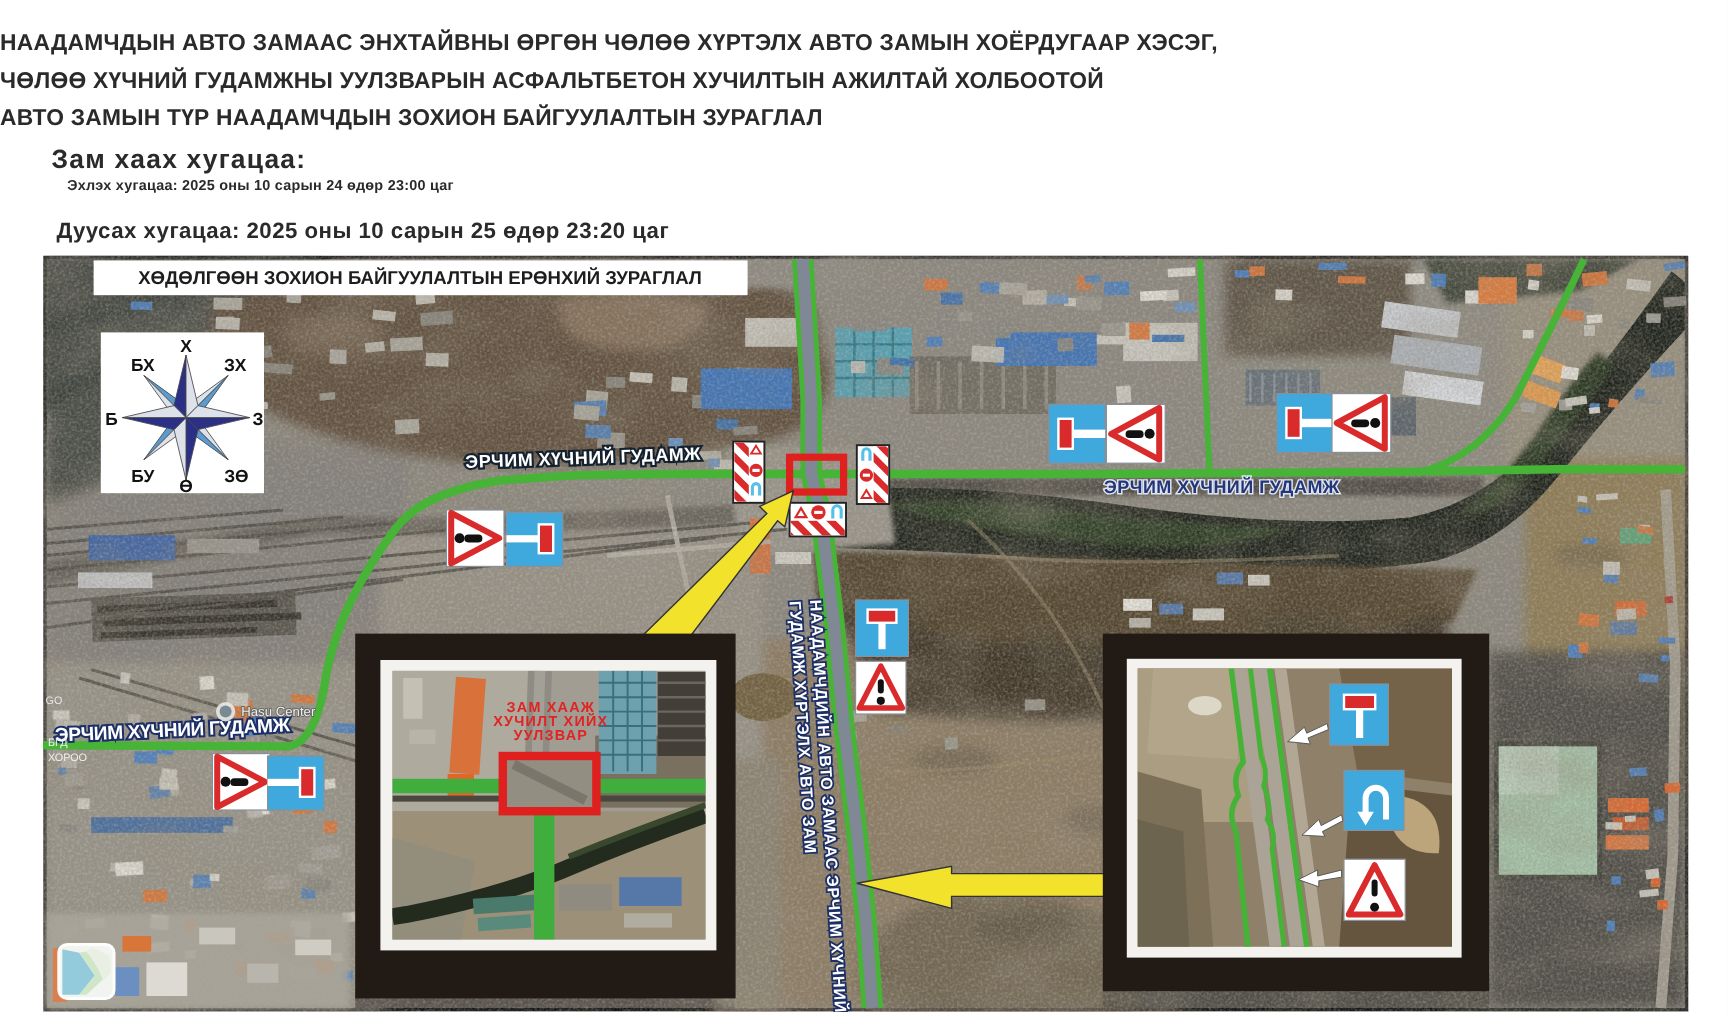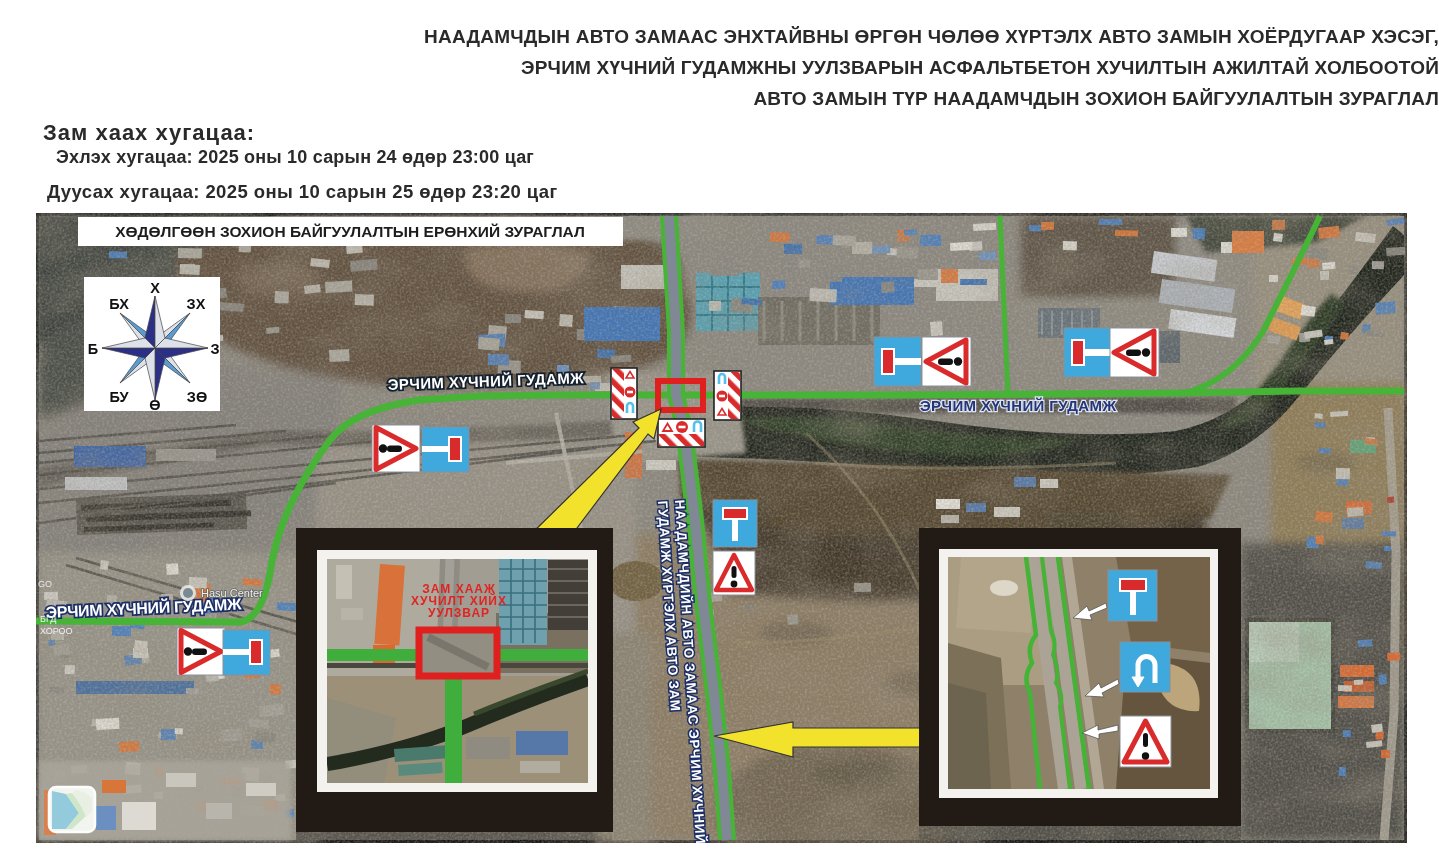--- a/index.html
+++ b/index.html
@@ -1,23 +1,23 @@
 <!DOCTYPE html>
 <html><head><meta charset="utf-8">
 <style>
 html,body{margin:0;padding:0;background:#ffffff;width:1439px;height:860px;overflow:hidden}
 body{font-family:"Liberation Sans",sans-serif;}
-.ttl{position:absolute;left:0;width:1439px;text-align:right;font-weight:bold;font-size:19px;color:#2a2a2a;letter-spacing:.2px;white-space:nowrap}
-.sub{position:absolute;font-weight:bold;font-size:18px;color:#2a2a2a;white-space:nowrap}
+.ttl{position:absolute;left:0;width:1439px;text-align:left;font-weight:bold;font-size:19px;color:#2a2a2a;letter-spacing:.2px;white-space:nowrap}
+.sub{position:absolute;font-weight:bold;font-size:12px;color:#2a2a2a;white-space:nowrap}
 </style></head>
 <body>
 
 <div class="ttl" style="top:26px">НААДАМЧДЫН АВТО ЗАМААС ЭНХТАЙВНЫ ӨРГӨН ЧӨЛӨӨ ХҮРТЭЛХ АВТО ЗАМЫН ХОЁРДУГААР ХЭСЭГ,</div>
 
-<div class="ttl" style="top:57px">ЭРЧИМ ХҮЧНИЙ ГУДАМЖНЫ УУЛЗВАРЫН АСФАЛЬТБЕТОН ХУЧИЛТЫН АЖИЛТАЙ ХОЛБООТОЙ</div>
+<div class="ttl" style="top:57px">ЧӨЛӨӨ ХҮЧНИЙ ГУДАМЖНЫ УУЛЗВАРЫН АСФАЛЬТБЕТОН ХУЧИЛТЫН АЖИЛТАЙ ХОЛБООТОЙ</div>
 
 <div class="ttl" style="top:88px">АВТО ЗАМЫН ТҮР НААДАМЧДЫН ЗОХИОН БАЙГУУЛАЛТЫН ЗУРАГЛАЛ</div>
 
 <div class="sub" style="left:43px;top:120px;font-size:22px;letter-spacing:1px">Зам хаах хугацаа:</div>
 
 <div class="sub" style="left:56px;top:147px;letter-spacing:0.2px">Эхлэх хугацаа: 2025 оны 10 сарын 24 өдөр 23:00 цаг</div>
 
 <div class="sub" style="left:47px;top:181px;font-size:18.5px;letter-spacing:0.4px">Дуусах хугацаа: 2025 оны 10 сарын 25 өдөр 23:20 цаг</div>
 
 <div style="position:absolute;left:36px;top:213px;width:1371px;height:512px">

